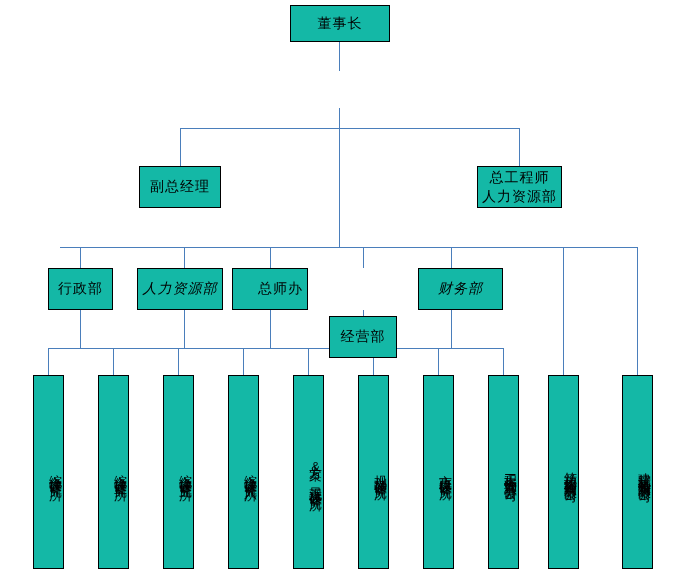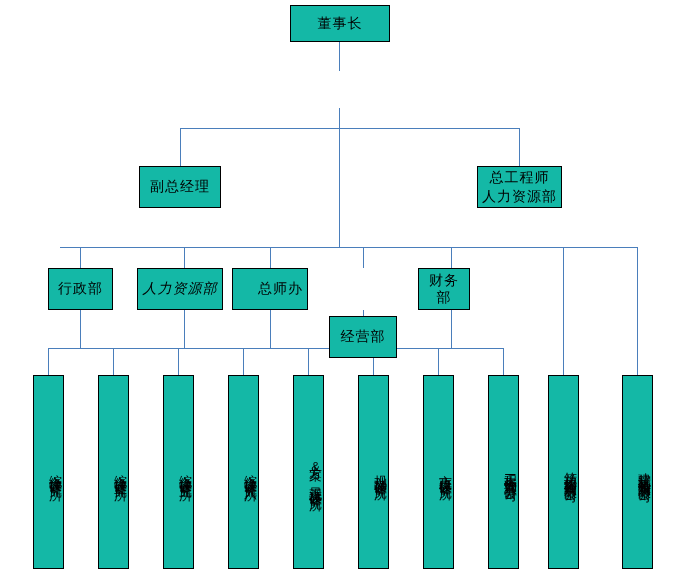--- a/index.html
+++ b/index.html
@@ -120,21 +120,21 @@
   </div>
   <div class="node node-h" style="left:137px; top:268px; width:86px; height:42px;font-style:italic;">
     <span>人力资源部</span>
   </div>
   <div class="node node-h" style="left:232px; top:268px; width:76px; height:42px;justify-content:flex-end;">
     <span>总师办</span>
   </div>
   <div class="node node-h" style="left:329px; top:268px; width:68px; height:42px;margin-top:48px;">
     <span>经营部</span>
   </div>
-  <div class="node node-h" style="left:418px; top:268px; width:52px; height:42px;">
+  <div class="node node-h" style="left:418px; top:268px; width:85px; height:42px;font-style:italic;">
     <span>财务部</span>
   </div>
 
   <div class="node node-v" style="left:33px; top:375px; width:31px; height:194px;">
     <span>综合设计研究一所</span>
   </div>
   <div class="node node-v" style="left:98px; top:375px; width:31px; height:194px;">
     <span>综合设计研究二所</span>
   </div>
   <div class="node node-v" style="left:163px; top:375px; width:31px; height:194px;">

